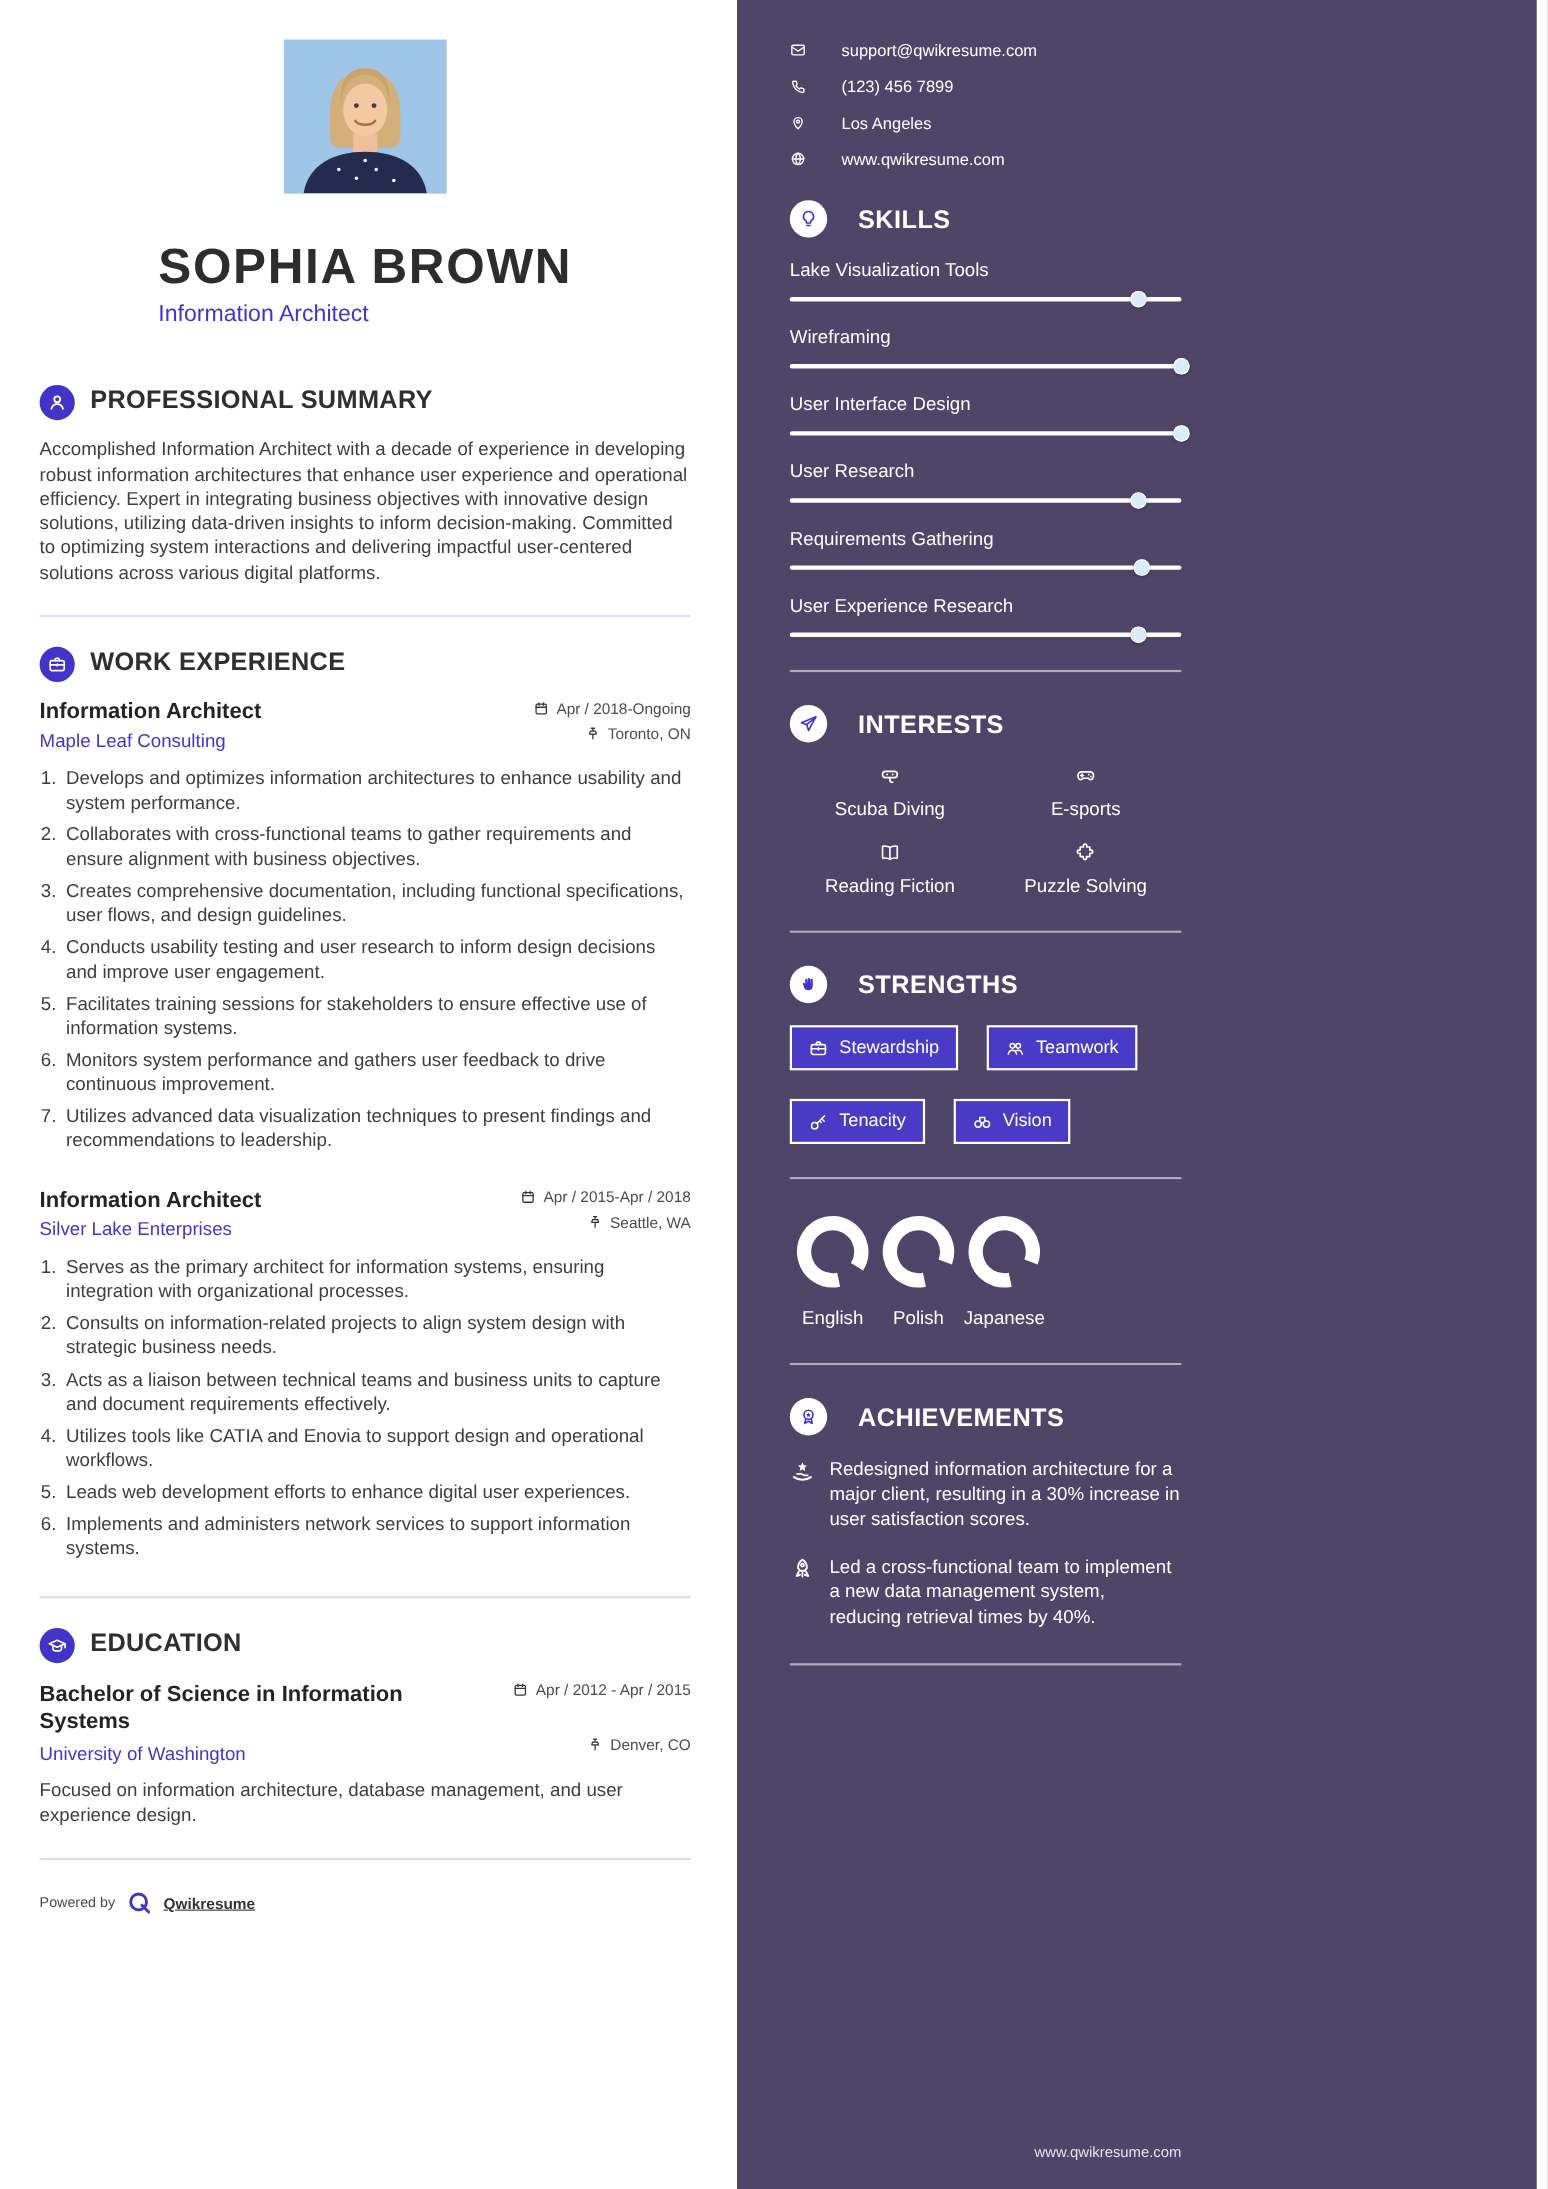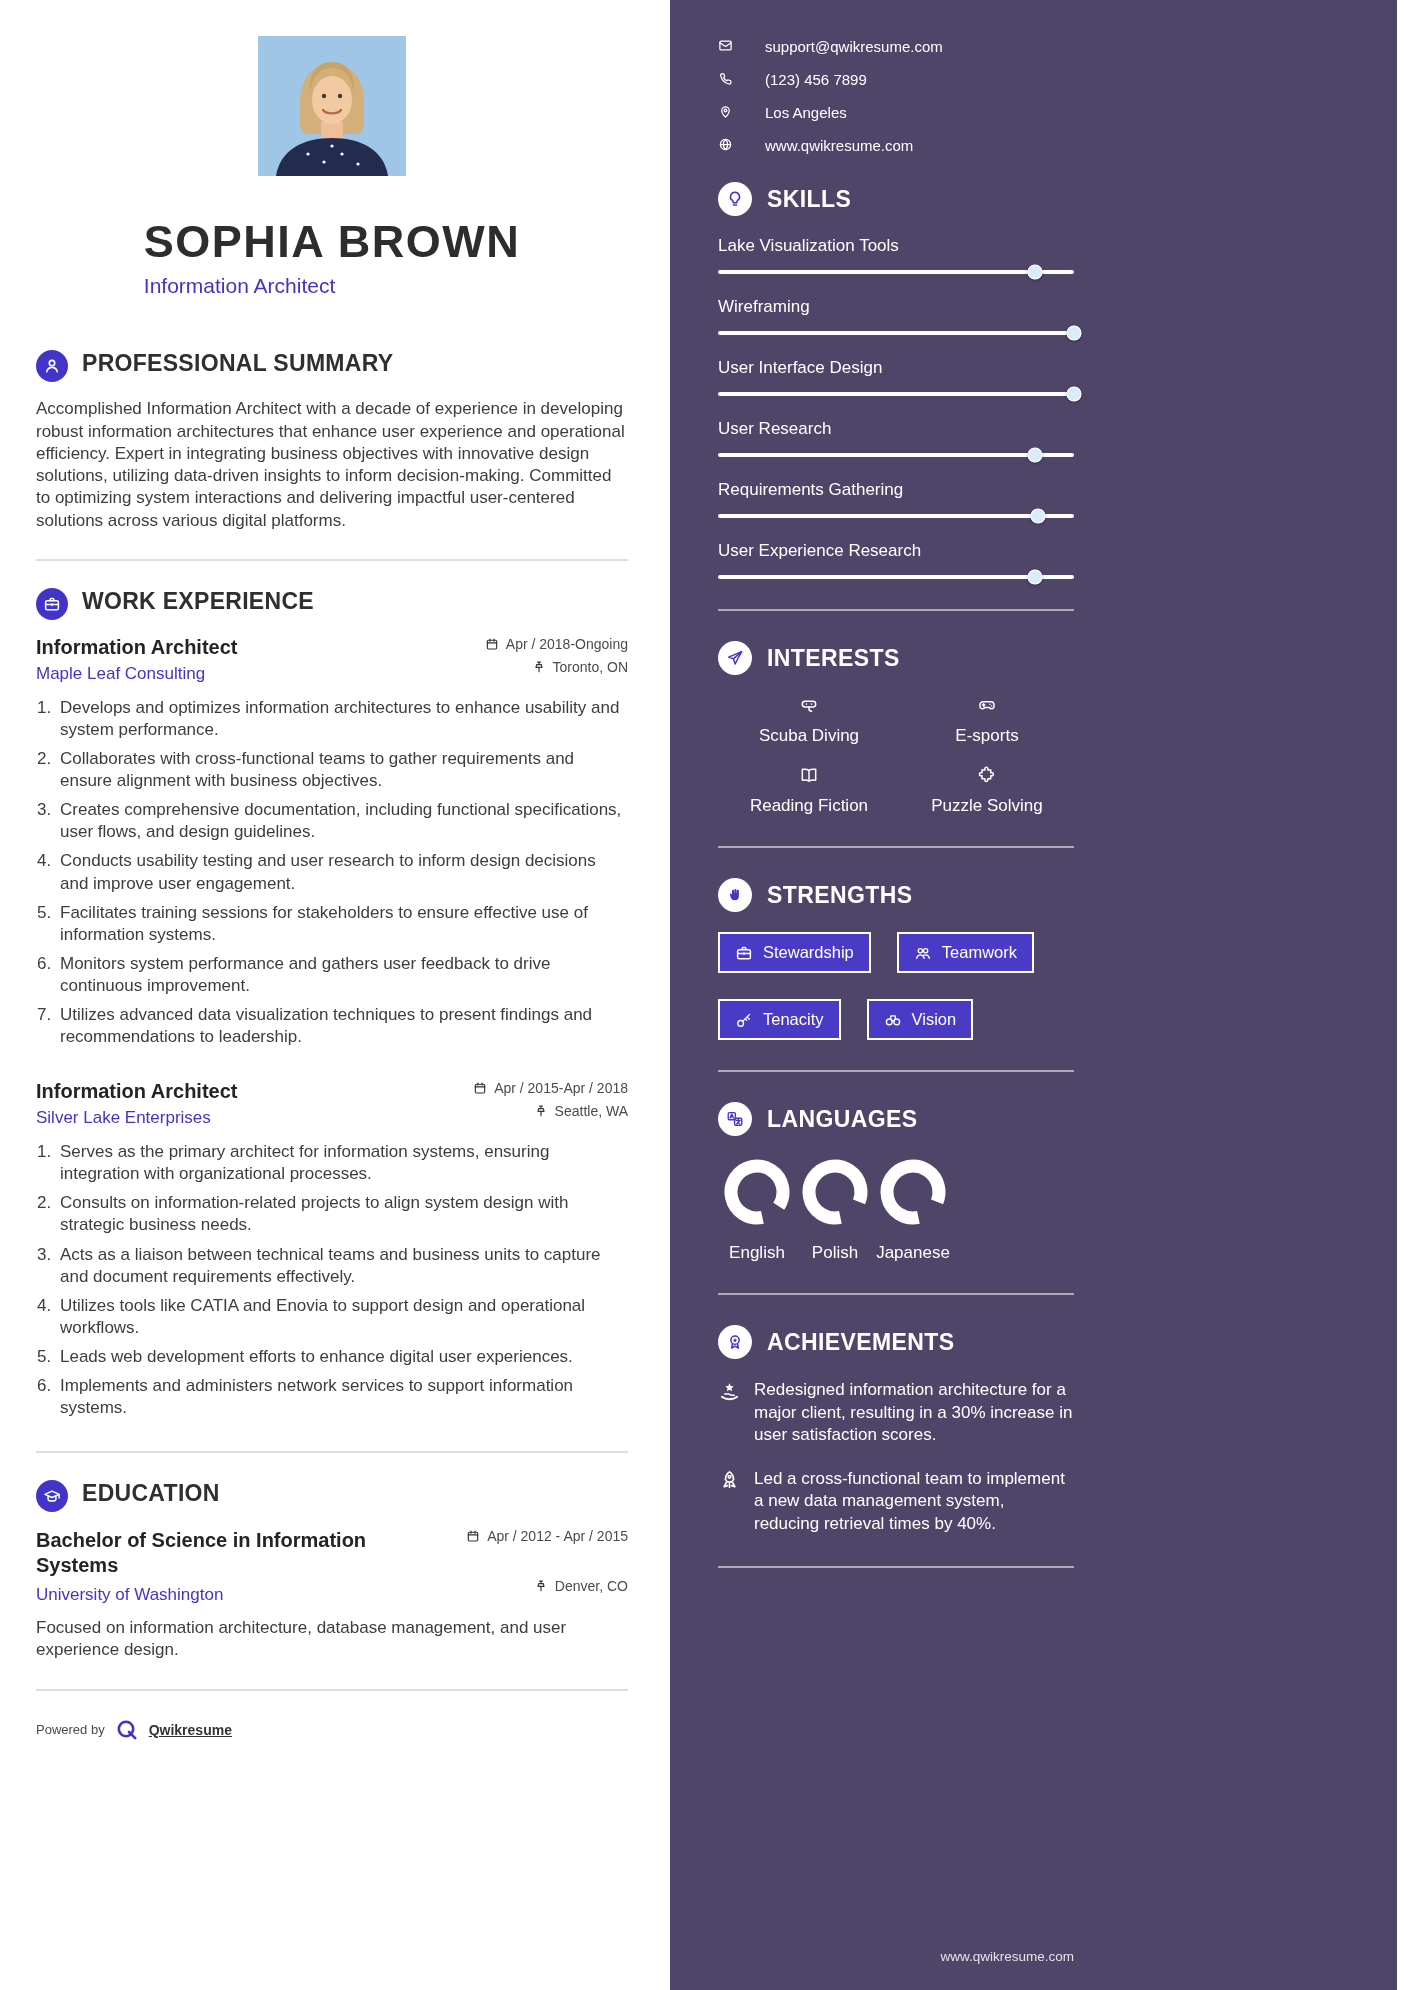--- a/index.html
+++ b/index.html
@@ -38,21 +38,21 @@
   .foot{display:flex;align-items:center;gap:10px;margin-top:20px;}
   .foot .plabel{font-size:13px;color:#4a4a4a;}
   .foot .qmark{width:24px;height:24px;color:var(--accent);}
   .foot .brand{font-size:14px;font-weight:700;color:#333;text-decoration:underline;cursor:pointer;}
 
   
   .right{position:absolute;left:670px;top:0;width:727px;height:1990px;background:var(--sidebar);color:#fff;padding:38px 0 0 48px;box-sizing:border-box;}
   .scol{width:356px;}
   .crow{display:flex;gap:32px;font-size:15px;margin-bottom:16px;cursor:pointer;}
   .crow svg{width:15px;height:15px;flex:0 0 auto;}
-  .sshead{display:flex;align-items:center;gap:15px;margin:28px 0 20px 0;}
+  .sshead{display:flex;align-items:center;gap:28px;margin:28px 0 20px 0;}
   .sshead .ic{width:34px;height:34px;background:#fff;color:var(--accent);}
   .sshead h2{color:#fff;font-size:23px;font-weight:800;letter-spacing:.4px;margin:0;}
   .sdiv{height:2px;background:rgba(255,255,255,.55);border:none;margin:30px 0;width:356px;}
 
   .skill{margin-bottom:23px;}
   .skill-name{font-size:17px;margin-bottom:14px;font-weight:400;}
   .track{position:relative;height:4px;background:#fff;border-radius:3px;}
   .knob{position:absolute;top:50%;width:15px;height:15px;border-radius:50%;background:var(--knob);transform:translate(-50%,-50%);box-shadow:0 1px 3px rgba(0,0,0,.3), inset 0 0 0 1px rgba(255,255,255,.9);}
 
   .ints{display:grid;grid-template-columns:182px 1fr;row-gap:19px;width:356px;}
@@ -514,28 +514,20 @@
           <div class="badge">
             <svg>
               <use href="#sym-binoculars" xlink:href="#sym-binoculars"></use>
             </svg>
             <span>Vision</span>
           </div>
         </div>
 
       <hr class="sdiv">
 
-      <div class="sshead">
-        <span class="ic">
-            <svg>
-              <use href="#sym-translate" xlink:href="#sym-translate"></use>
-            </svg>
-          </span>
-        <h2>LANGUAGES</h2>
-      </div>
       <div class="langs">
 
           <div class="lang">
             <svg class="donut" viewBox="0 0 72 72">
               <circle cx="36" cy="36" r="26" fill="none" stroke="#ffffff" stroke-width="13" transform="rotate(78 36 36)" stroke-dasharray="142.13 163.36"></circle>
             </svg>
             <div class="lang-name">English</div>
           </div>
 
           <div class="lang">

